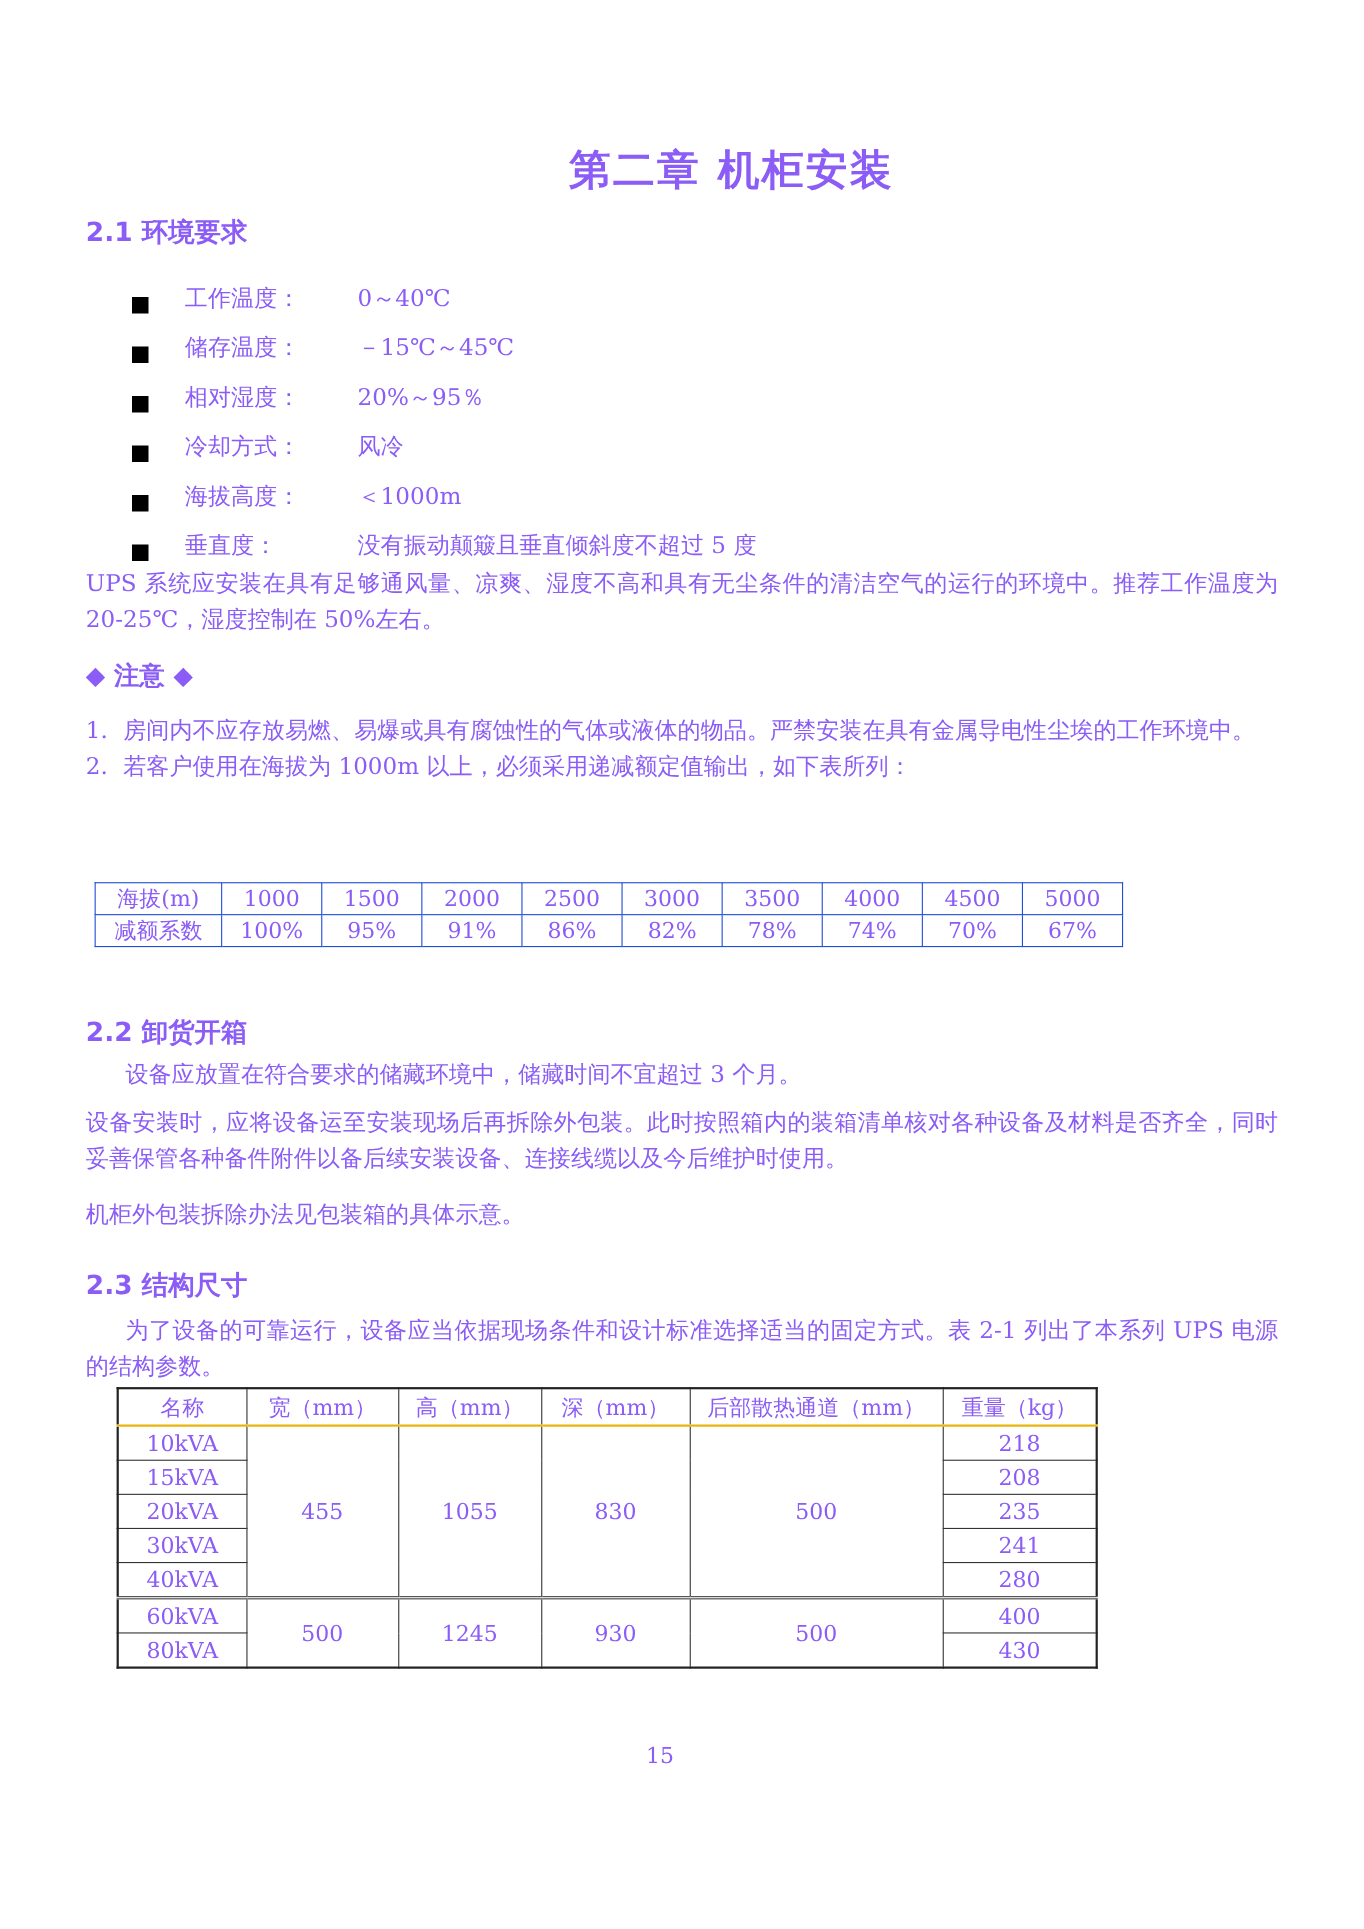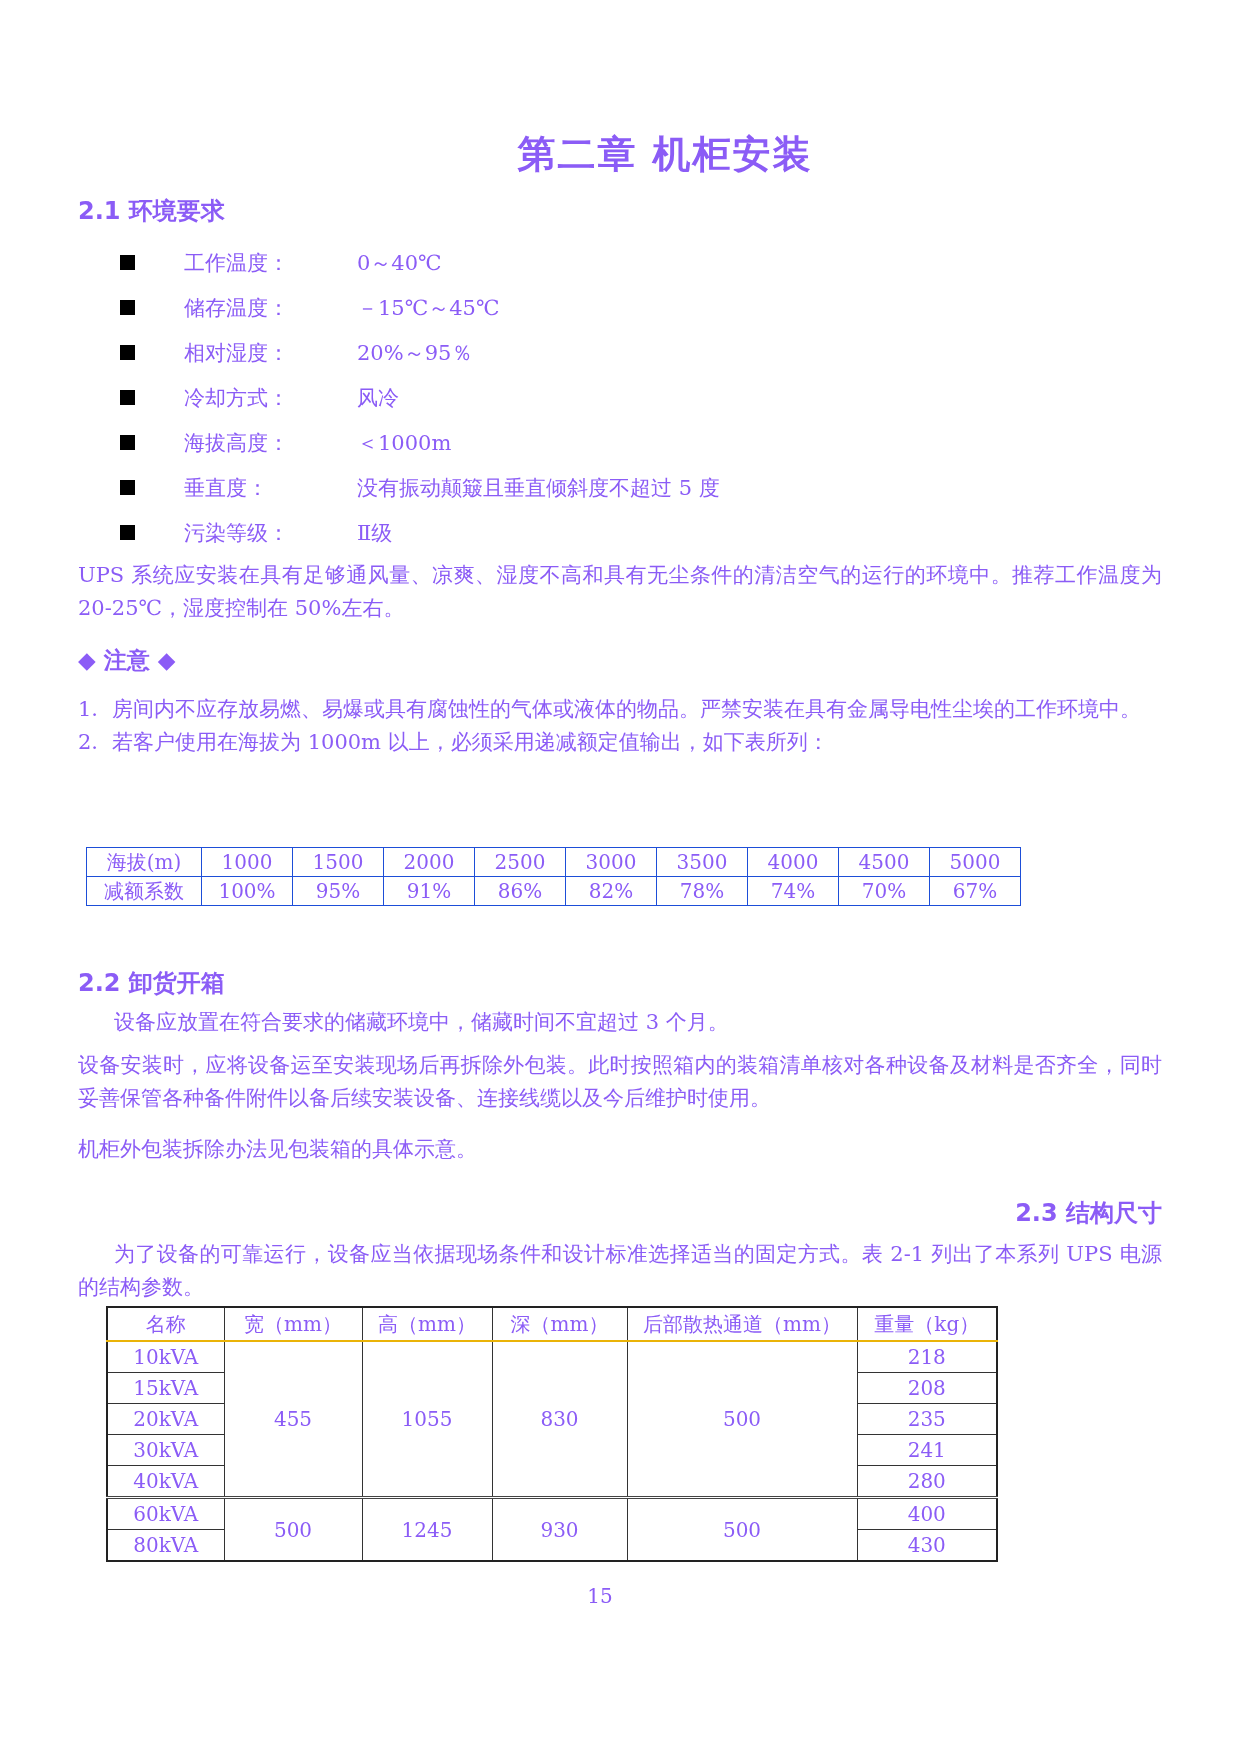--- a/index.html
+++ b/index.html
@@ -29,25 +29,25 @@
   .sec-heading {
     font-family:"DejaVu Sans","Liberation Sans",sans-serif;
     font-weight:bold;
     font-size:24px;
     line-height:30px;
     margin:0;
   }
   .h-21 { margin-top:18px; }
   .h-notice { margin-top:20px; font-size:23px; }
   .h-22 { margin-top:62px; }
-  .h-23 { margin-top:32px;text-align:right; }
+  .h-23 { margin-top:32px; }
 
   
   .env-list { margin-top:14px; }
-  .env-row { display:flex; align-items:center; height:45px;gap:16px; }
+  .env-row { display:flex; align-items:flex-end; height:45px; }
   .sq-icon { width:15px; height:15px; background:#000; margin-left:42px; flex:0 0 auto; }
   .env-label { margin-left:33px; width:157px; flex:0 0 auto; }
   .env-value { flex:1; }
 
   
   .body-p {
     margin:0; line-height:33px; text-align:justify;
   }
   .p-env { margin-top:4px; }
   .p-ind { text-indent:36px; }
@@ -132,25 +132,20 @@
     </div>
     <div class="env-row">
       <span class="sq-icon"></span>
       <span class="env-label">海拔高度：</span>
       <span class="env-value">＜1000m</span>
     </div>
     <div class="env-row">
       <span class="sq-icon"></span>
       <span class="env-label">垂直度：</span>
       <span class="env-value">没有振动颠簸且垂直倾斜度不超过 5 度</span>
-    </div>
-    <div class="env-row">
-      <span class="sq-icon"></span>
-      <span class="env-label">污染等级：</span>
-      <span class="env-value">Ⅱ级</span>
     </div>
   </div>
 
   <p class="body-p p-env">UPS 系统应安装在具有足够通风量、凉爽、湿度不高和具有无尘条件的清洁空气的运行的环境中。推荐工作温度为 20-25℃，湿度控制在 50%左右。</p>
 
   <h2 class="sec-heading h-notice">◆ 注意 ◆</h2>
 
   <div class="notes">
     <div class="note-item">
       <span class="note-num">1.</span>

